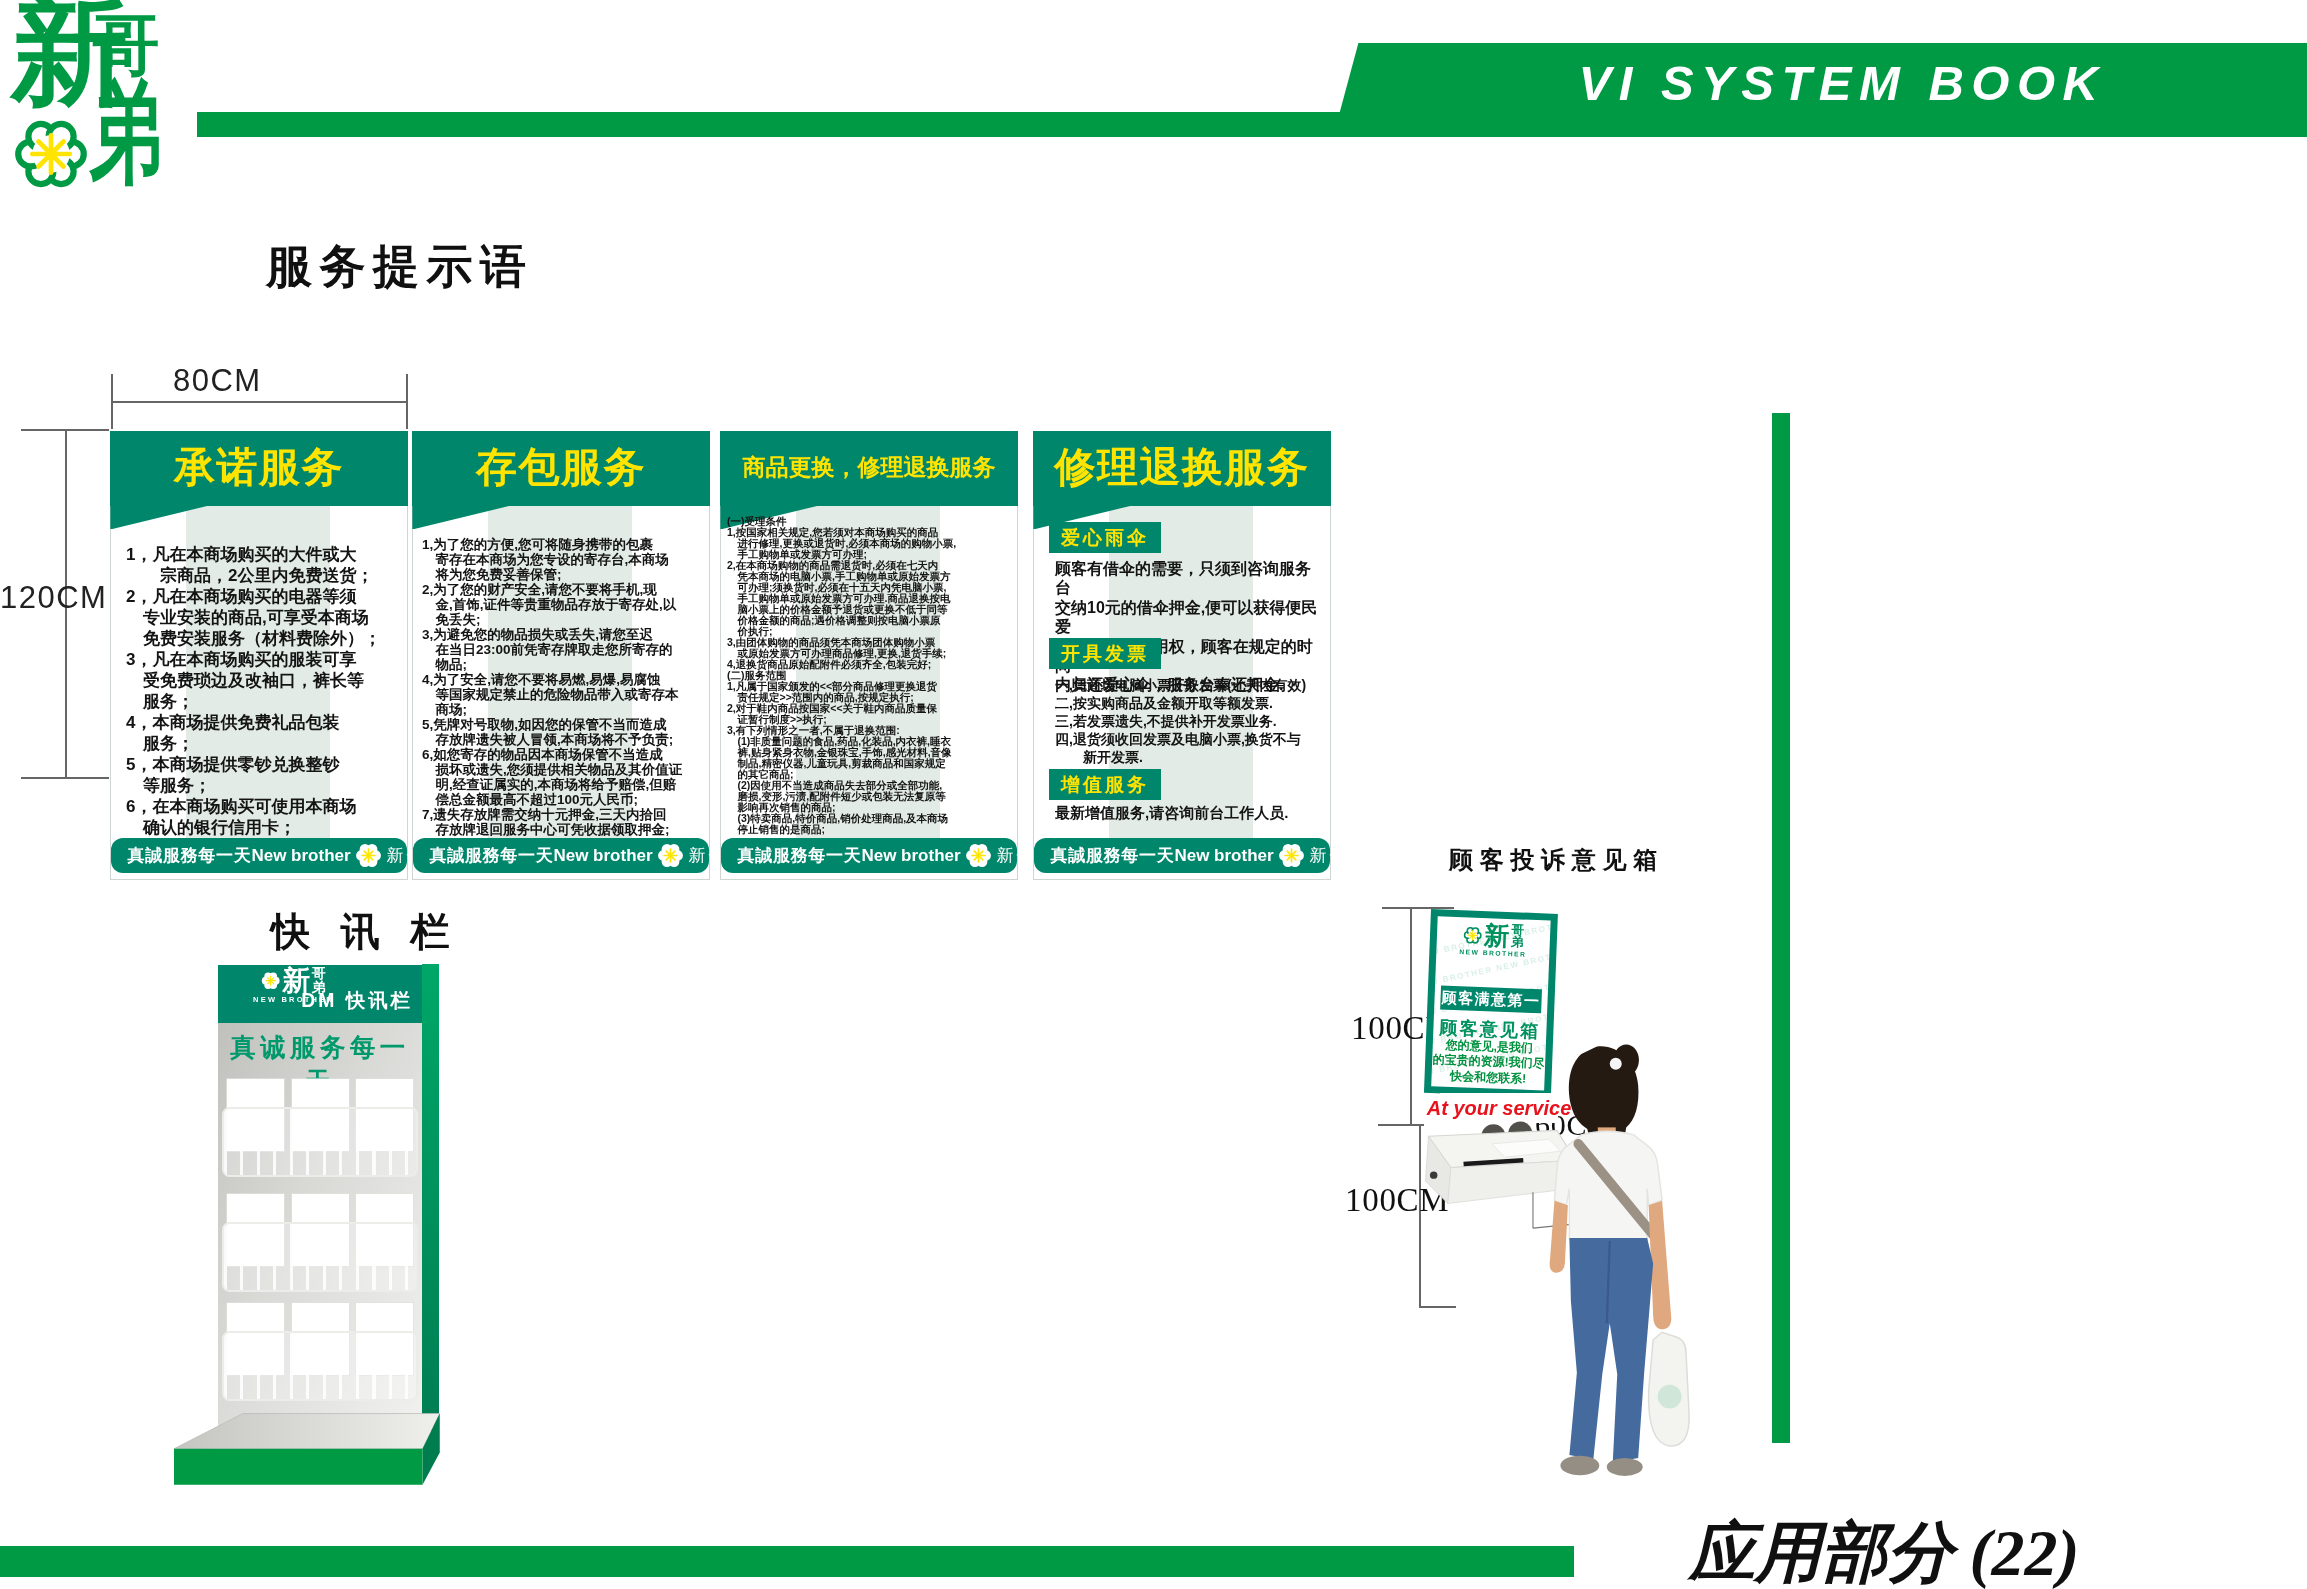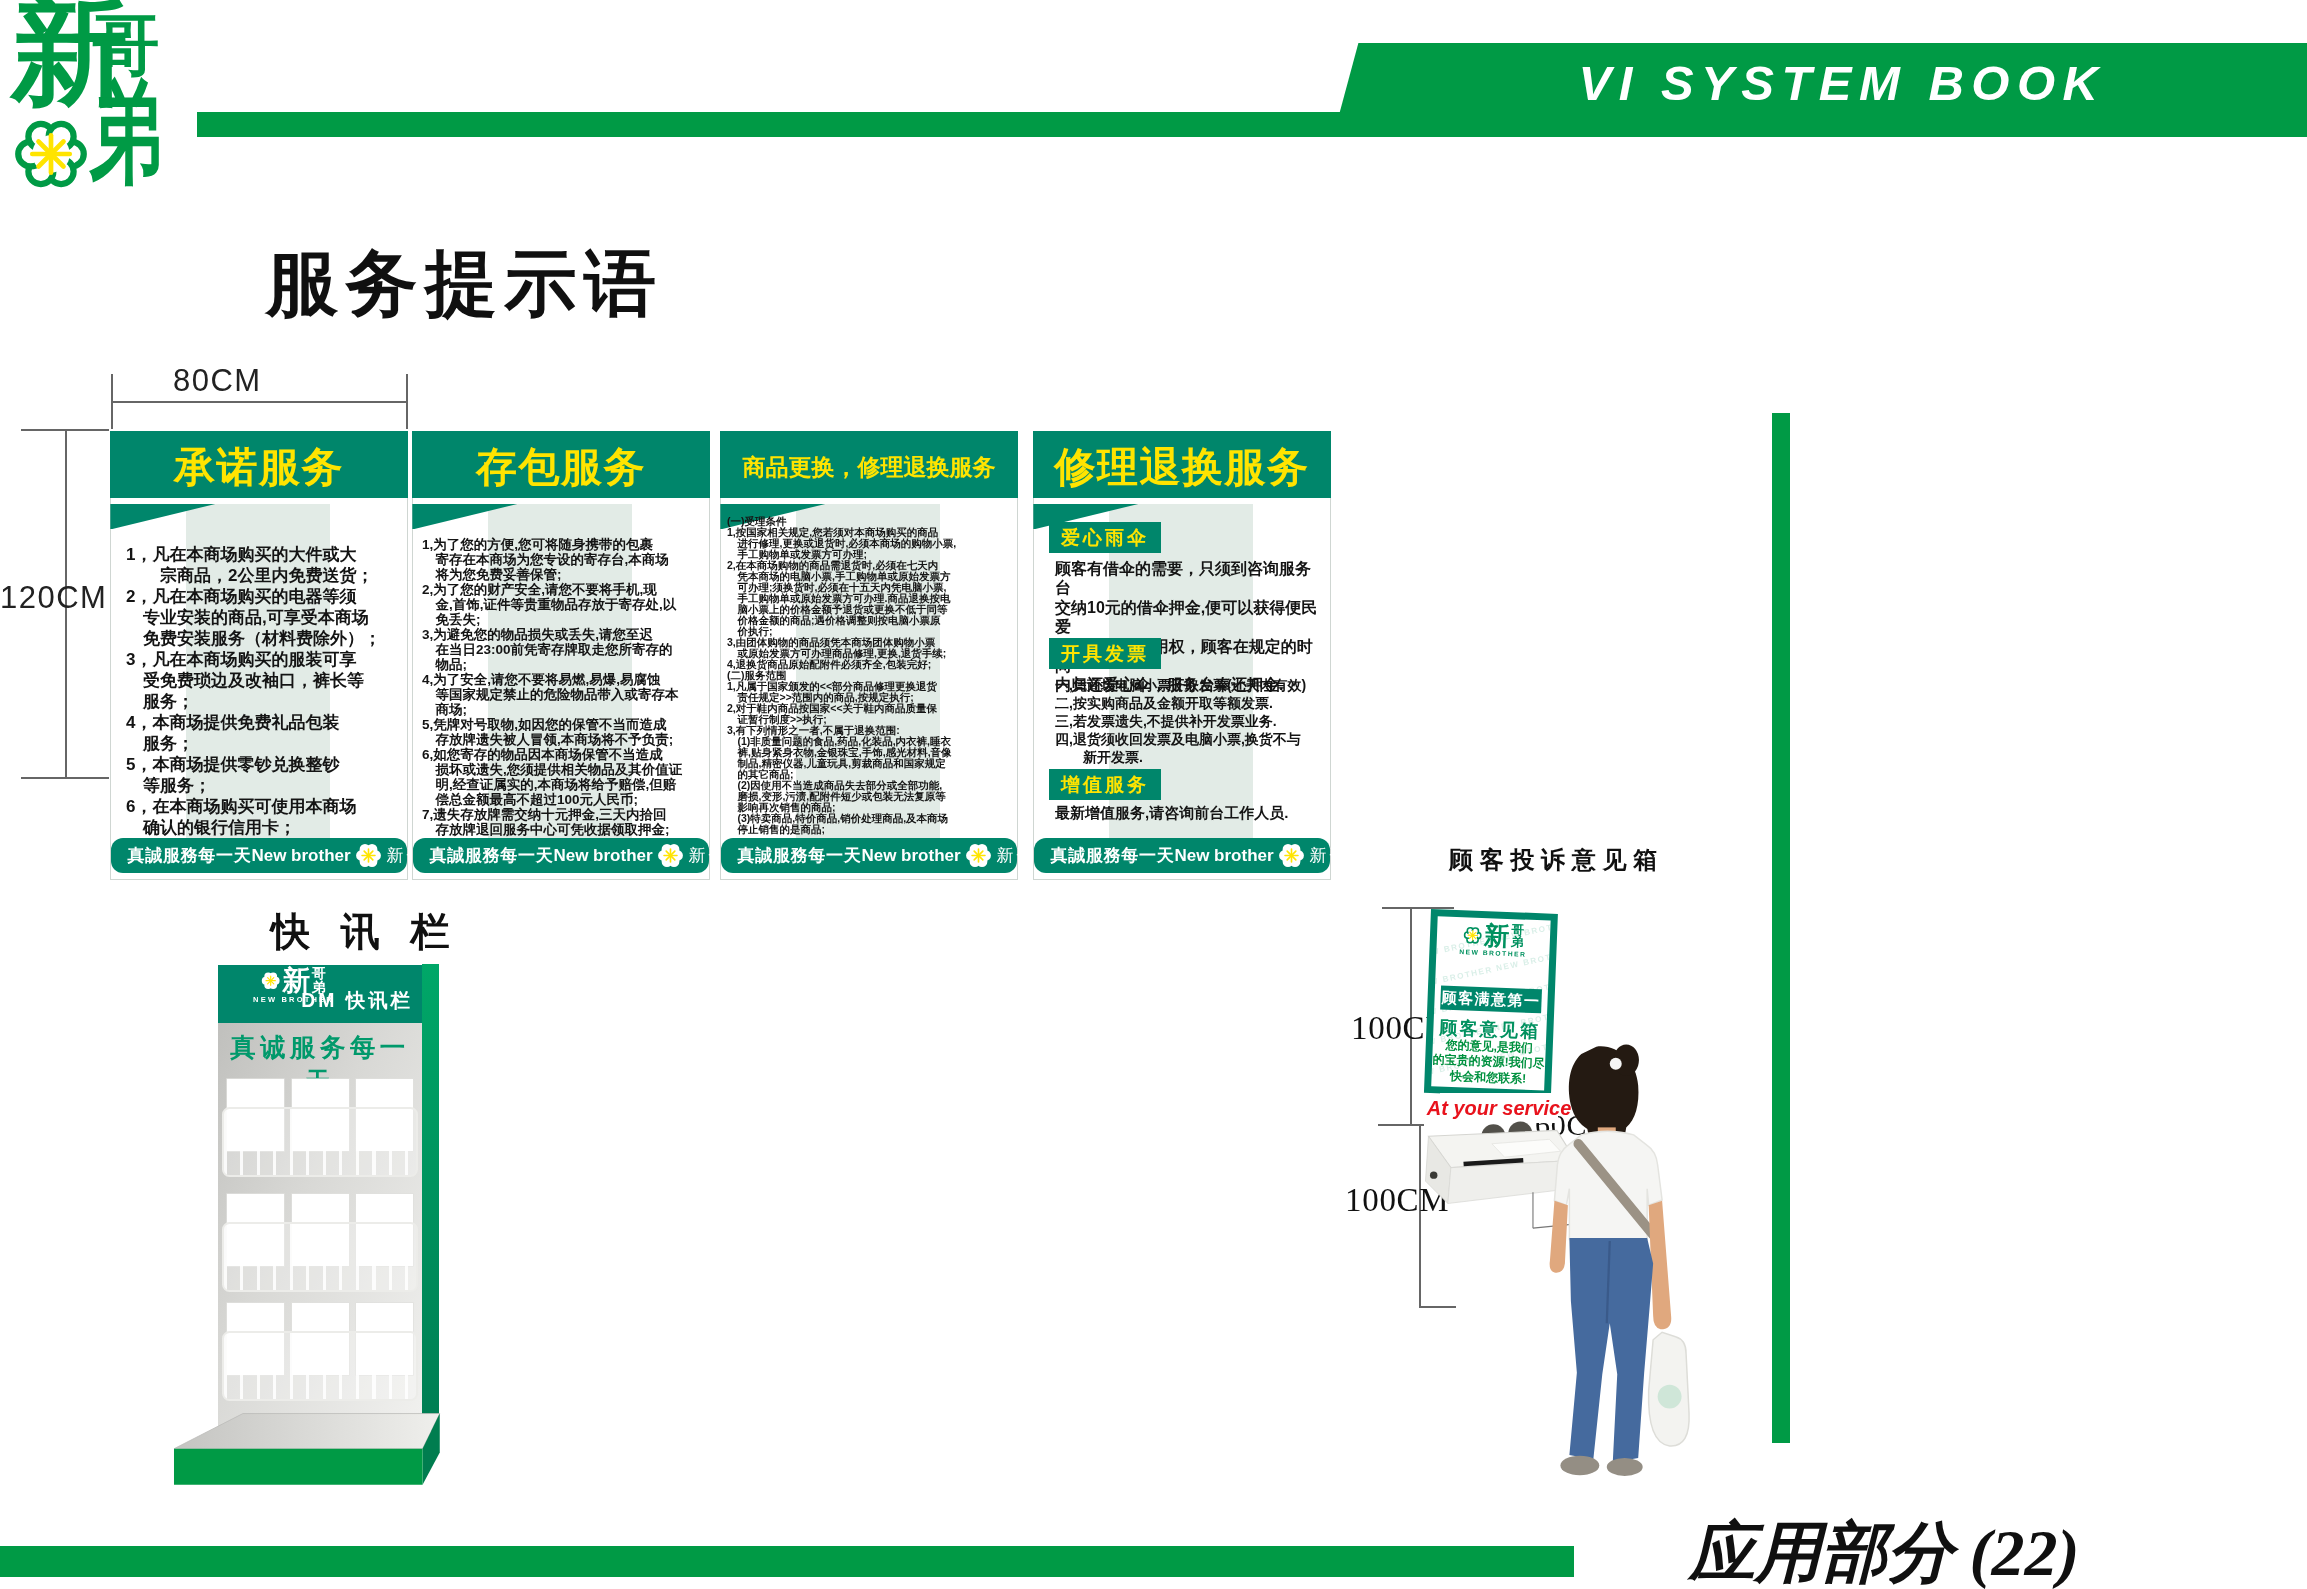--- a/index.html
+++ b/index.html
@@ -20,32 +20,32 @@
   #logo-flower{left:1.5px;top:115px;width:78px;height:78px;color:var(--green);}
   
   #topbar{left:197px;top:112px;width:2110px;height:25.4px;background:var(--green);}
   #viblock{left:1339px;top:43px;width:968px;height:72px;background:var(--green);
            clip-path:polygon(19.4px 0,100% 0,100% 100%,0 100%);}
   #manual-cn{left:1039px;top:48px;width:292px;text-align:right;font-size:42px;font-weight:bold;
              font-style:italic;color:var(--green);letter-spacing:1.5px;}
   #manual-en{left:1382px;top:55px;width:920px;text-align:center;font-size:49px;font-weight:bold;
              font-style:italic;color:#fff;letter-spacing:7.5px;}
   
-  #page-title{left:266px;top:236px;font-size:72px;font-weight:bold;letter-spacing:7.5px;
+  #page-title{left:266px;top:236px;font-size:46px;font-weight:bold;letter-spacing:7.5px;
               font-family:"Liberation Serif",serif;color:#101010;}
   
   .dline{position:absolute;background:#666;}
   .dlabel{position:absolute;font-size:31px;color:#222;letter-spacing:1.5px;}
   .dlabel-serif{position:absolute;font-family:"Liberation Serif",serif;font-size:33px;color:#111;letter-spacing:0.7px;}
   
   .board{position:absolute;top:431px;width:298px;height:449px;background:#fff;
          border:0.7px solid #cfd6d2;box-sizing:border-box;}
   #board1{left:110px;} #board2{left:412px;} #board3{left:720px;} #board4{left:1033px;}
   .board-stripe{position:absolute;left:75px;top:72px;width:144px;height:335px;background:var(--stripe);}
-  .board-header{position:absolute;left:-0.7px;top:-0.7px;right:-0.7px;height:67px;background:var(--teal);}
+  .board-header{position:absolute;left:-0.7px;top:-0.7px;right:-0.7px;height:75px;background:var(--teal);}
   .board-title{width:100%;text-align:center;color:var(--yellow);font-weight:bold;line-height:73px;
                font-size:41px;letter-spacing:1.5px;}
   #board3 .board-title{font-size:23px;letter-spacing:0;}
   .board-wedge{position:absolute;left:-0.7px;top:72px;width:105px;height:25.4px;background:var(--teal);
                clip-path:polygon(0 0,100% 0,0 100%);}
   .board-body{position:absolute;white-space:pre-line;font-weight:bold;color:#141414;}
   #board1 .board-body{left:15px;right:6px;top:112px;font-size:17px;line-height:21px;}
   #board2 .board-body{left:9px;right:3px;top:105px;font-size:13.5px;line-height:15px;}
   #board3 .board-body{left:6px;right:3px;top:84px;font-size:10.5px;line-height:11px;}
   .board-footer{position:absolute;left:0;right:0;bottom:6px;height:35px;background:var(--teal);

